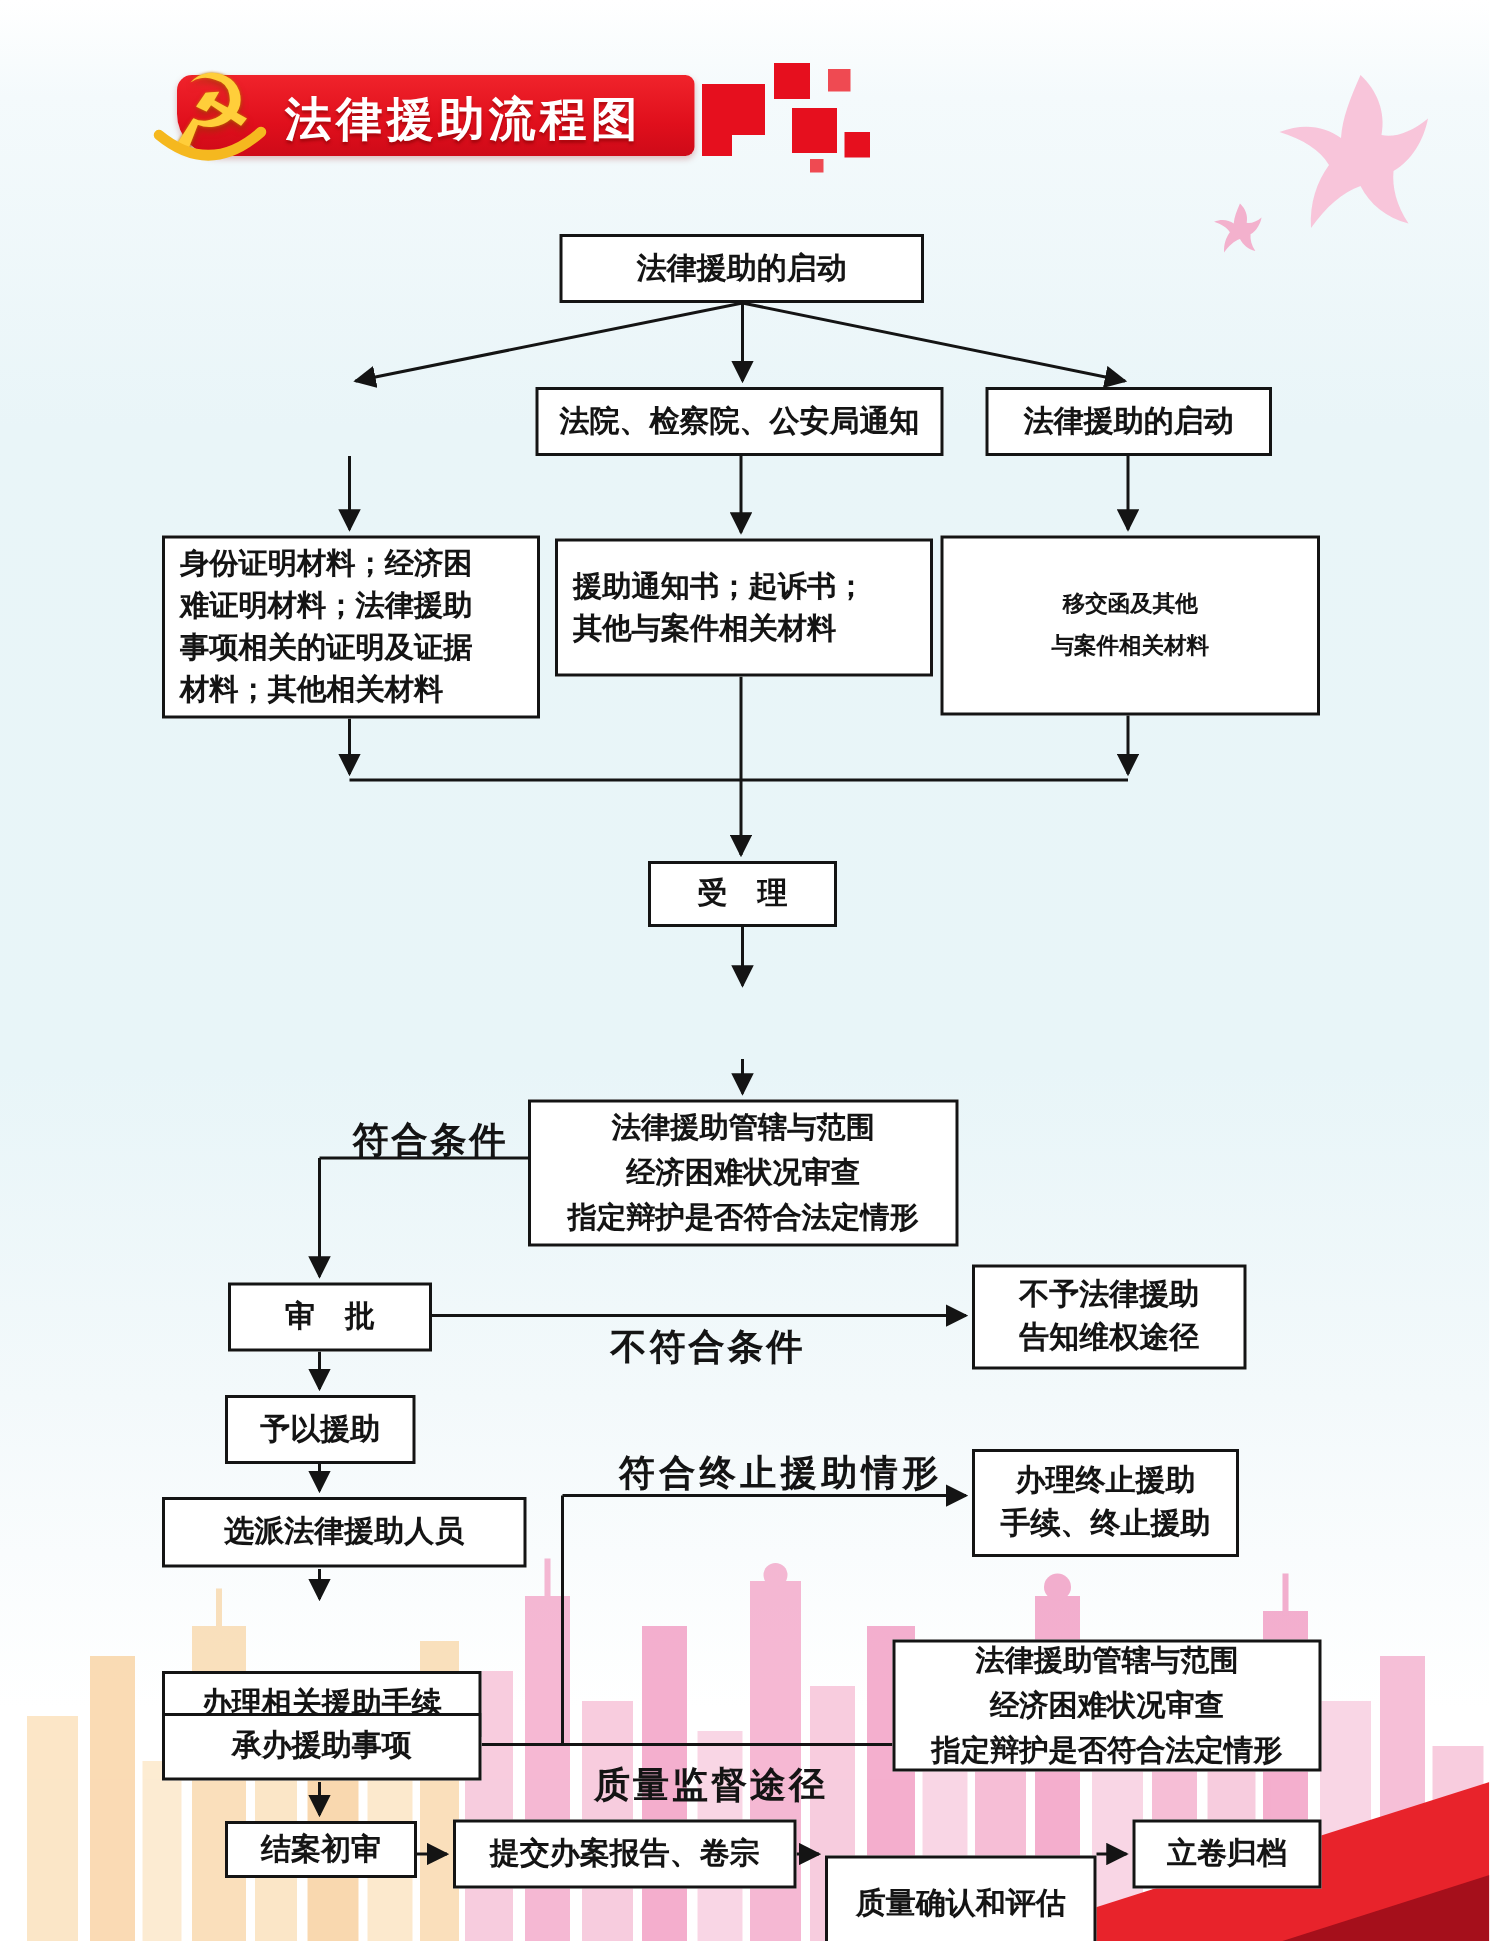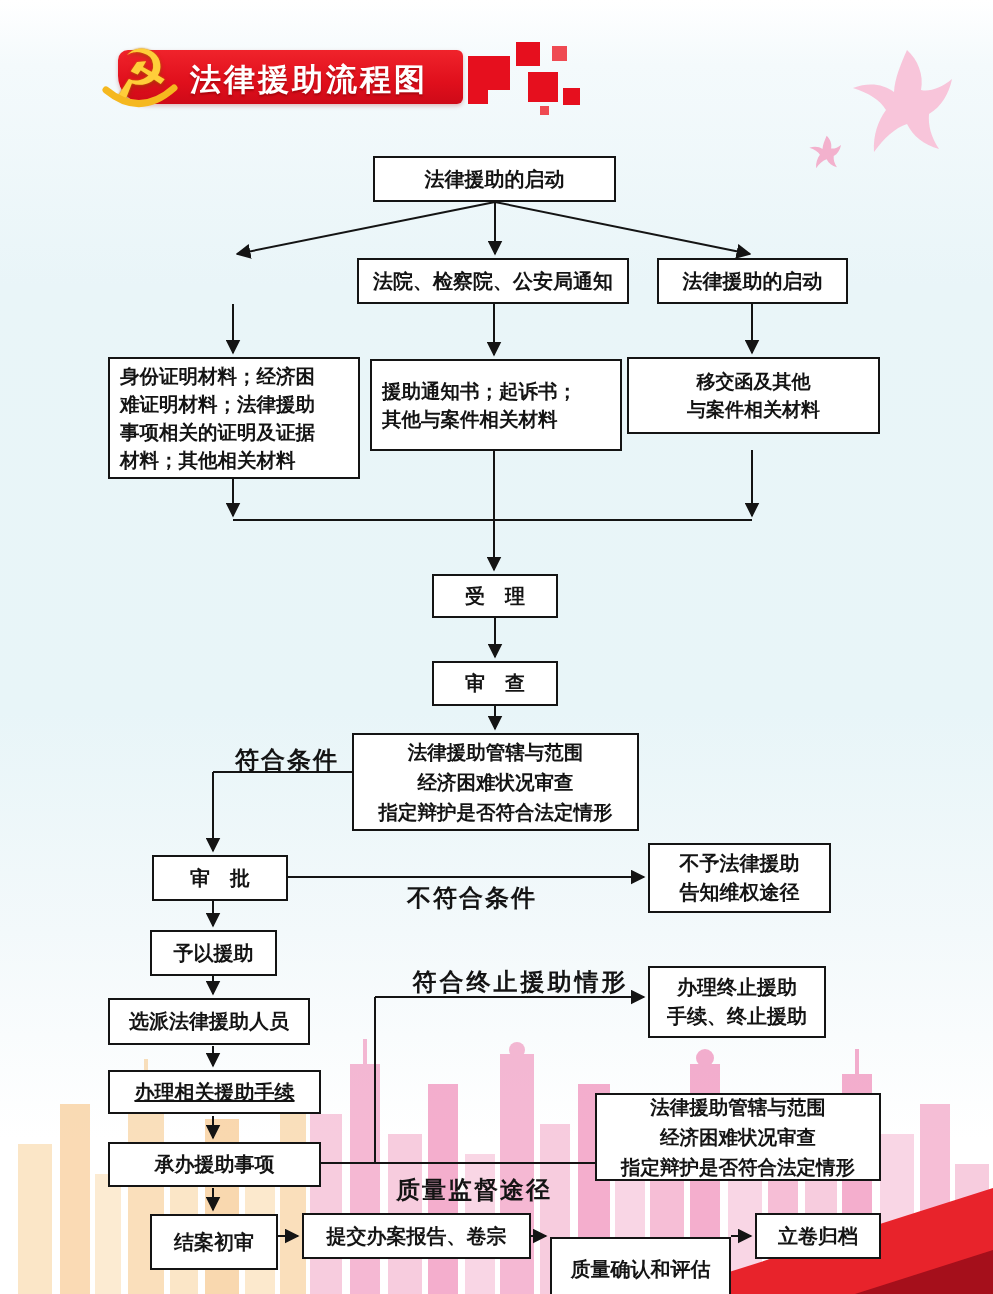--- a/index.html
+++ b/index.html
@@ -26,33 +26,33 @@
     text-shadow:0 0 2px #c87d00,0 3px 4px rgba(140,60,0,.55);transform:rotate(-8deg);}
   #emblem svg{position:absolute;left:4px;top:54px;}
   .pix{position:absolute;z-index:4;background:#e60f1e;}
   
   #n-a{left:373px;top:156px;width:243px;height:46px;}
   #n-b1{left:140px;top:258px;width:187px;height:46px;}
   #n-b2{left:357px;top:258px;width:272px;height:46px;}
   #n-b3{left:657px;top:258px;width:191px;height:46px;}
   #n-c1{left:108px;top:357px;width:252px;height:122px;font-size:19.5px;line-height:28px;}
   #n-c2{left:370px;top:359px;width:252px;height:92px;font-size:19.5px;line-height:28px;}
-  #n-c3{left:627px;top:357px;width:253px;height:77px;font-size:19px;line-height:28px;text-align:center;}
+  #n-c3{left:627px;top:357px;width:253px;height:120px;font-size:15px;line-height:28px;text-align:center;}
   #n-d{left:432px;top:574px;width:126px;height:44px;}
   #n-e{left:432px;top:661px;width:126px;height:45px;}
   #n-f{left:352px;top:733px;width:287px;height:98px;font-size:19.5px;line-height:30px;}
   #n-g{left:152px;top:855px;width:136px;height:46px;}
   #n-h{left:648px;top:843px;width:183px;height:70px;line-height:29px;}
   #n-i{left:150px;top:930px;width:127px;height:46px;}
-  #n-j{left:108px;top:998px;width:202px;height:47px;}
-  #n-k{left:108px;top:1070px;width:213px;height:44px;text-decoration:underline;}
+  #n-j{left:108px;top:998px;width:243px;height:47px;}
+  #n-k{left:108px;top:1114px;width:213px;height:44px;text-decoration:underline;}
   #n-l{left:108px;top:1142px;width:213px;height:45px;}
   #n-m{left:648px;top:966px;width:178px;height:72px;line-height:29px;}
   #n-n{left:595px;top:1093px;width:286px;height:88px;font-size:19.5px;line-height:30px;}
-  #n-o{left:150px;top:1214px;width:128px;height:56px;}
+  #n-o{left:150px;top:1214px;width:128px;height:38px;}
   #n-p{left:302px;top:1213px;width:229px;height:46px;}
   #n-q{left:550px;top:1213px;width:181px;height:64px;margin-top:24px;}
   #n-r{left:755px;top:1213px;width:126px;height:46px;}
   #lbl-meets{left:222px;top:744px;width:130px;}
   #lbl-not{left:392px;top:882px;width:160px;}
   #lbl-term{left:398px;top:966px;width:245px;letter-spacing:3px;}
   #lbl-quality{left:385px;top:1130px;width:178px;letter-spacing:2px;margin-top:44px;}
 </style>
 </head>
 <body>
@@ -167,21 +167,20 @@
   <div class="node" id="n-b3">法律援助的启动</div>
   <div class="node align-left" id="n-c1">身份证明材料；经济困
 难证明材料；法律援助
 事项相关的证明及证据
 材料；其他相关材料</div>
   <div class="node align-left" id="n-c2">援助通知书；起诉书；
 其他与案件相关材料</div>
   <div class="node" id="n-c3">移交函及其他
 与案件相关材料</div>
   <div class="node" id="n-d">受　理</div>
-  <div class="node" id="n-e">审　查</div>
   <div class="node" id="n-f">法律援助管辖与范围
 经济困难状况审查
 指定辩护是否符合法定情形</div>
   <div class="node" id="n-g">审　批</div>
   <div class="node" id="n-h">不予法律援助
 告知维权途径</div>
   <div class="node" id="n-i">予以援助</div>
   <div class="node" id="n-j">选派法律援助人员</div>
   <div class="node" id="n-k">办理相关援助手续</div>
   <div class="node" id="n-l">承办援助事项</div>

